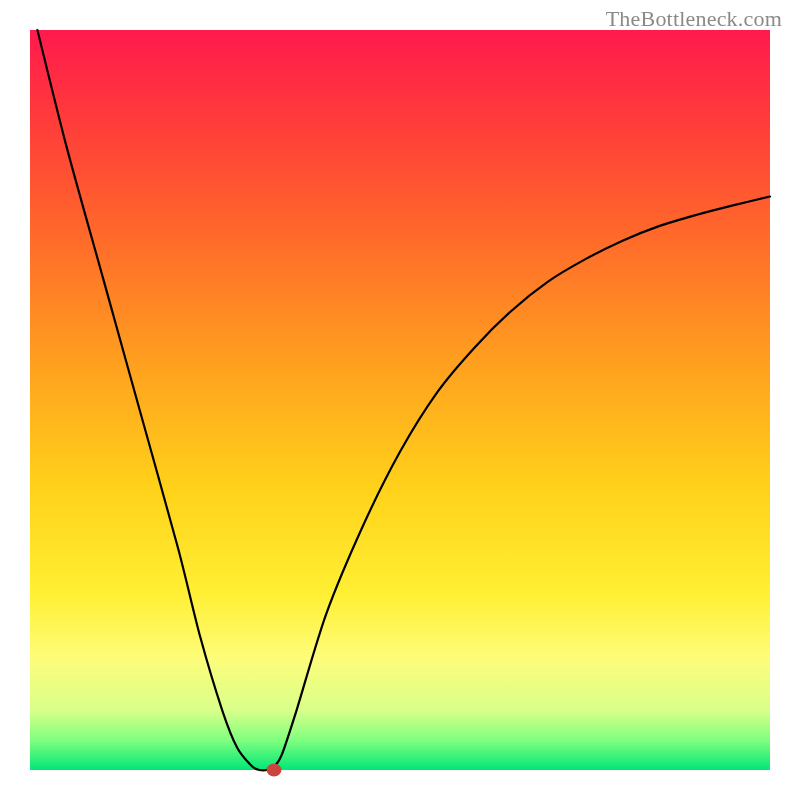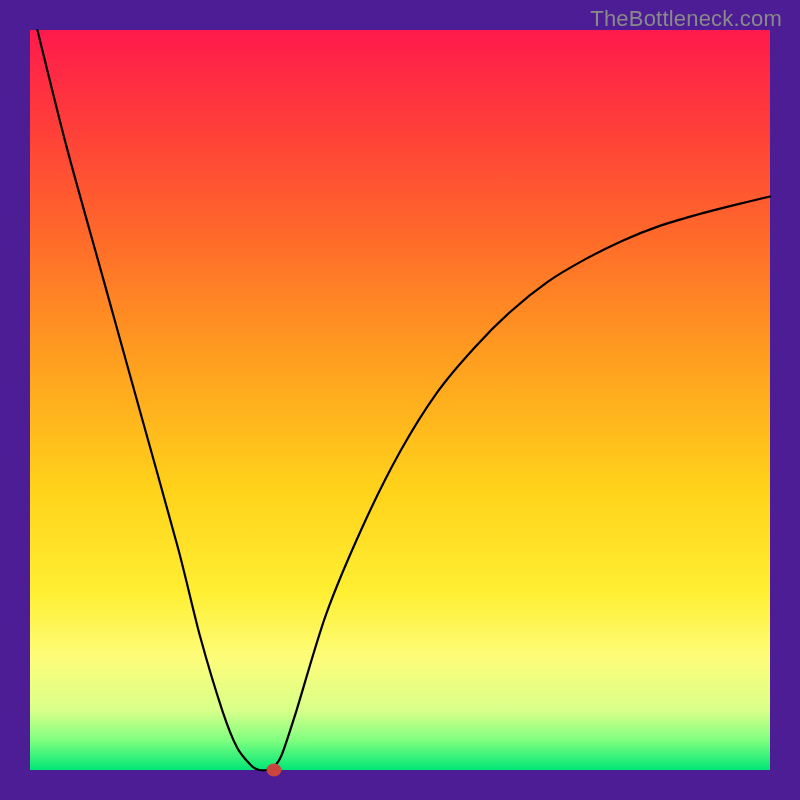--- a/index.html
+++ b/index.html
@@ -8,22 +8,23 @@
     width: 800px;
     height: 800px;
     overflow: hidden;
     font-family: Arial, Helvetica, sans-serif;
     background: #000;
   }
   .frame {
     position: relative;
     width: 800px;
     height: 800px;
-    background: #4c1d95;
+    background: #ffffff;
     box-sizing: border-box;
+    font-family: Liberation Serif, serif;
   }
   .plot-area {
     position: absolute;
     left: 30px;
     top: 30px;
     width: 740px;
     height: 740px;
     background: linear-gradient(to bottom,
       #ff1a4d 0%,
       #ff3b3b 12%,

